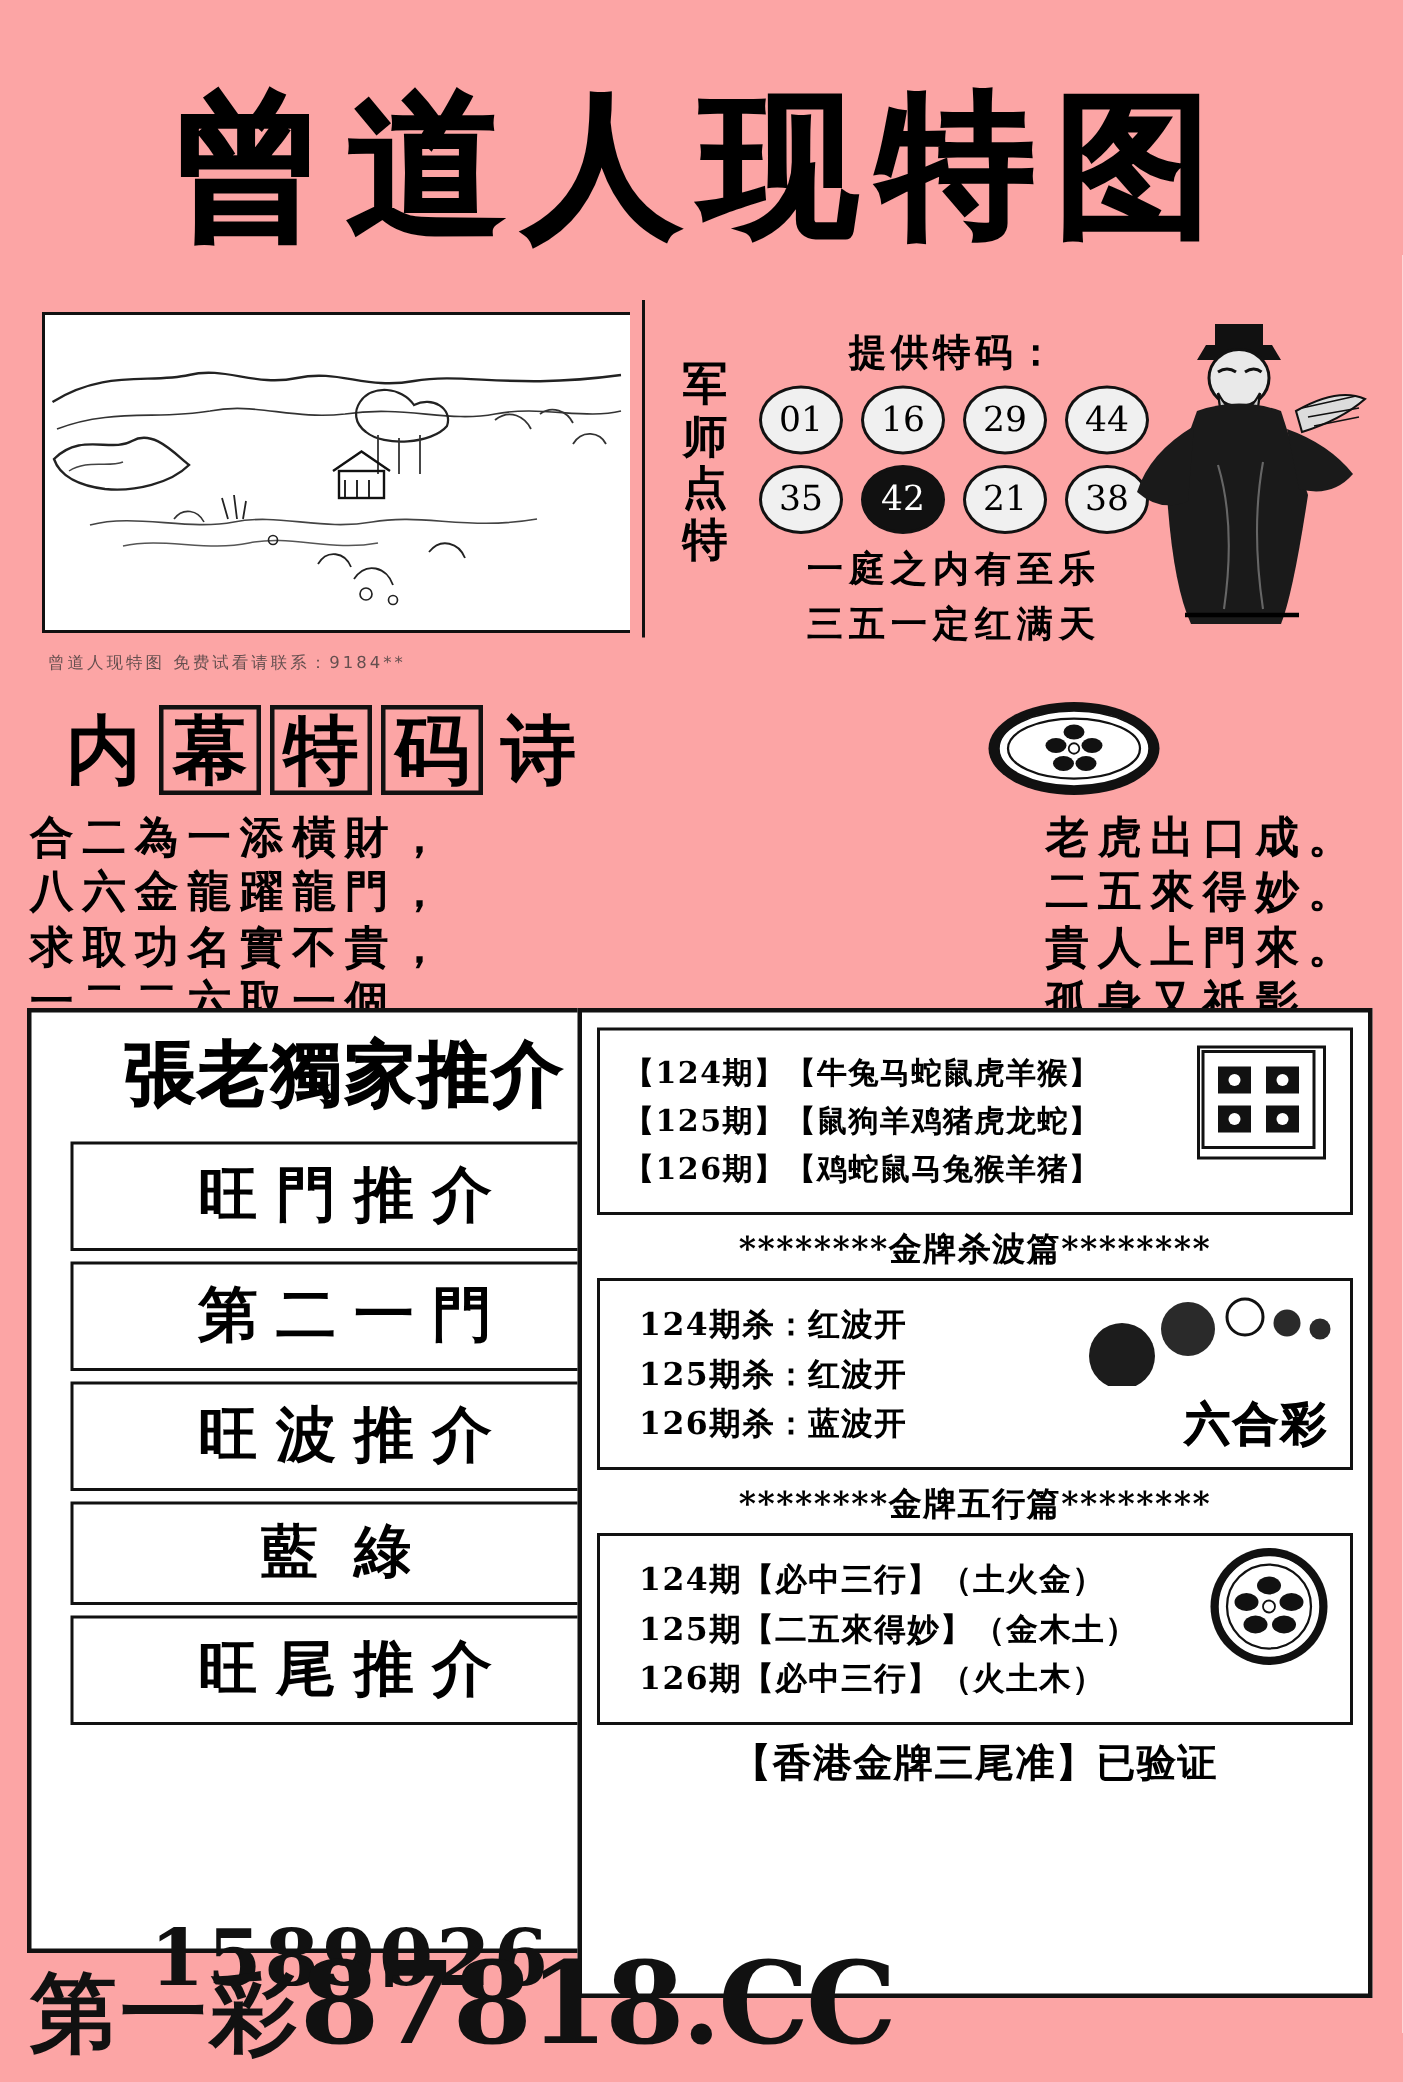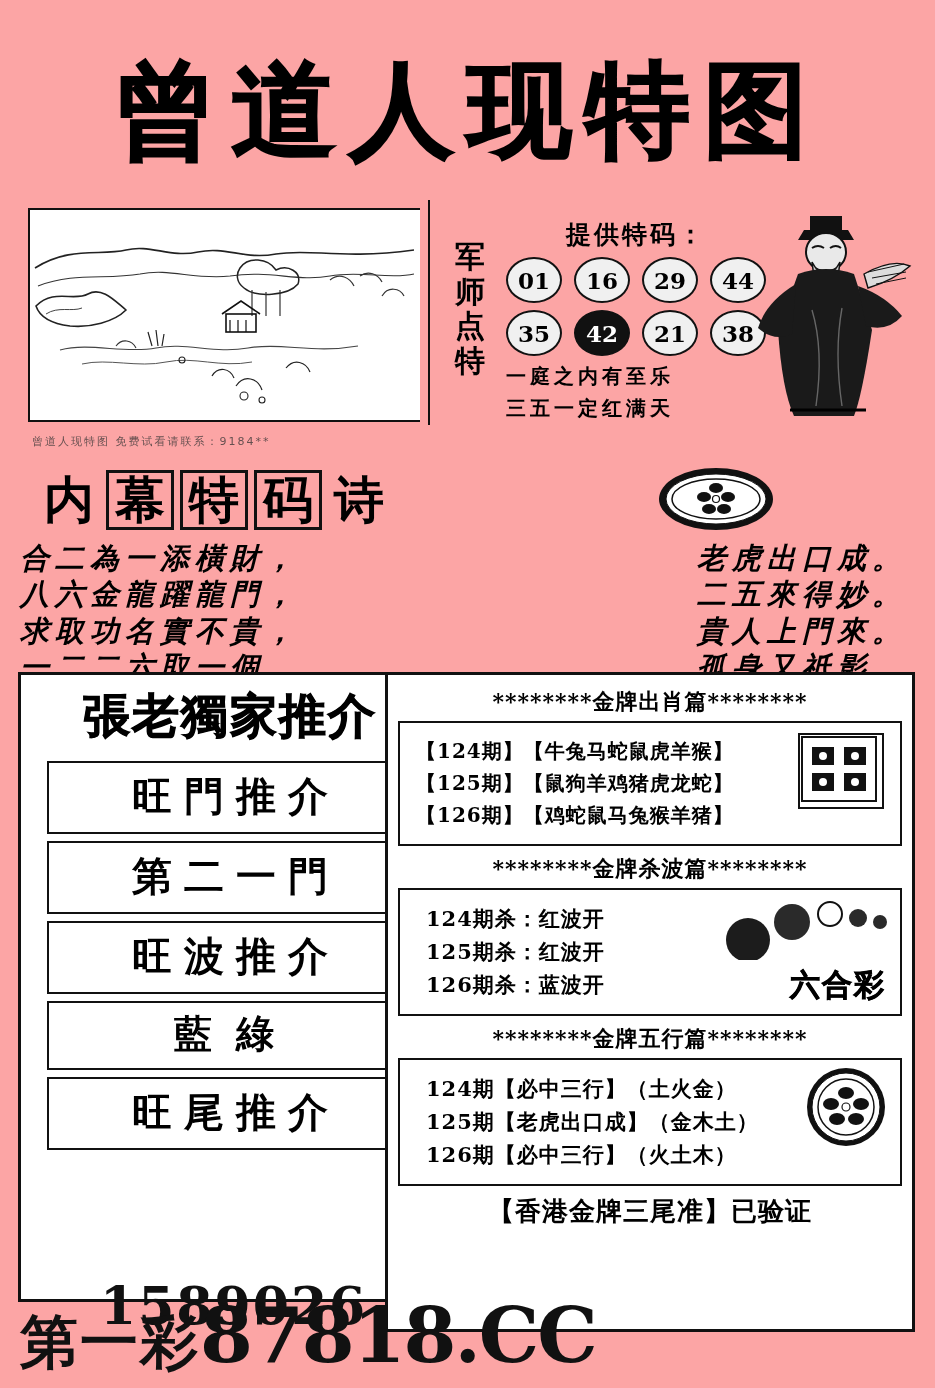--- a/index.html
+++ b/index.html
@@ -117,36 +117,36 @@
     justify-content: space-between;
     margin-bottom: 7px;
   }
   .ball {
     width: 52px;
     height: 42px;
     border-radius: 50%;
     border: 2px solid #111;
     background: #f0f0f0;
     font-family: "DejaVu Serif","Liberation Serif",serif;
-    font-weight: bold;
+    font-weight: normal;
     font-size: 23px;
     display: flex;
     align-items: center;
     justify-content: center;
   }
   .ball.dark {
     background: #111;
     color: #fff;
   }
   .poem-line {
     font-family: "DejaVu Serif","Liberation Serif",serif;
     font-weight: bold;
-    font-size: 20px;
+    font-size: 24px;
     letter-spacing: 4px;
-    text-align: left;
+    text-align: center;
     margin-top: 5px;
   }
 
   .sage {
     position: absolute;
     left: 718px;
     top: 0;
     width: 170px;
     height: 228px;
   }
@@ -186,21 +186,21 @@
     font-weight: bold;
     font-size: 29px;
     line-height: 1.25;
     letter-spacing: 6px;
   }
   .poem-body .pl {
     display: flex;
     justify-content: space-between;
     padding-right: 8px;
   }
-  .poem-body .seg { white-space: nowrap; font-style: italic; }
+  .poem-body .seg { white-space: nowrap; }
 
   
   .left-panel {
     position: absolute;
     left: 18px;
     top: 672px;
     width: 424px;
     height: 630px;
     border: 3px solid #111;
     background: #fff;
@@ -474,21 +474,20 @@
     <div class="lp-title">張老獨家推介</div>
     <div class="lp-cell">旺門推介</div>
     <div class="lp-cell">第二一門</div>
     <div class="lp-cell">旺波推介</div>
     <div class="lp-cell small">藍綠</div>
     <div class="lp-cell">旺尾推介</div>
   </div>
 
   <div class="right-panel">
 
-    <div class="rp-heading">********金牌出肖篇********</div>
     <div class="rp-block">
       <div class="rp-line">【124期】【牛兔马蛇鼠虎羊猴】</div>
       <div class="rp-line">【125期】【鼠狗羊鸡猪虎龙蛇】</div>
       <div class="rp-line">【126期】【鸡蛇鼠马兔猴羊猪】</div>
       <div class="dice">
         <svg width="78" height="68" viewBox="0 0 78 68" xmlns="http://www.w3.org/2000/svg">
           <rect x="2" y="2" width="74" height="64" fill="#fff" stroke="#111" stroke-width="2"></rect>
           <path d="M12 12 h22 v18 h-22 z M44 12 h22 v18 h-22 z M12 38 h22 v18 h-22 z M44 38 h22 v18 h-22 z" fill="#111"></path>
           <circle cx="23" cy="21" r="4" fill="#fff"></circle>
           <circle cx="55" cy="21" r="4" fill="#fff"></circle>
@@ -511,21 +510,21 @@
           <circle cx="146" cy="22" r="9" fill="#2a2a2a"></circle>
           <circle cx="168" cy="26" r="7" fill="#2a2a2a"></circle>
         </svg>
       </div>
       <div class="lucky-text">六合彩</div>
     </div>
 
     <div class="rp-heading">********金牌五行篇********</div>
     <div class="rp-block">
       <div class="rp-line plain">124期【必中三行】（土火金）</div>
-      <div class="rp-line plain">125期【老虎出口成】（金木土）</div>
+      <div class="rp-line plain">125期【二五來得妙】（金木土）</div>
       <div class="rp-line plain">126期【必中三行】（火土木）</div>
       <div class="rp-art">
         <svg width="92" height="82" viewBox="0 0 92 82" xmlns="http://www.w3.org/2000/svg">
           <circle cx="46" cy="41" r="39" fill="#111"></circle>
           <circle cx="46" cy="41" r="34" fill="#fff" stroke="#111" stroke-width="1"></circle>
           <circle cx="46" cy="41" r="28" fill="none" stroke="#111" stroke-width="1.5"></circle>
           <g fill="#111">
             <ellipse cx="46" cy="27" rx="8" ry="6"></ellipse>
             <ellipse cx="31" cy="38" rx="8" ry="6"></ellipse>
             <ellipse cx="61" cy="38" rx="8" ry="6"></ellipse>

